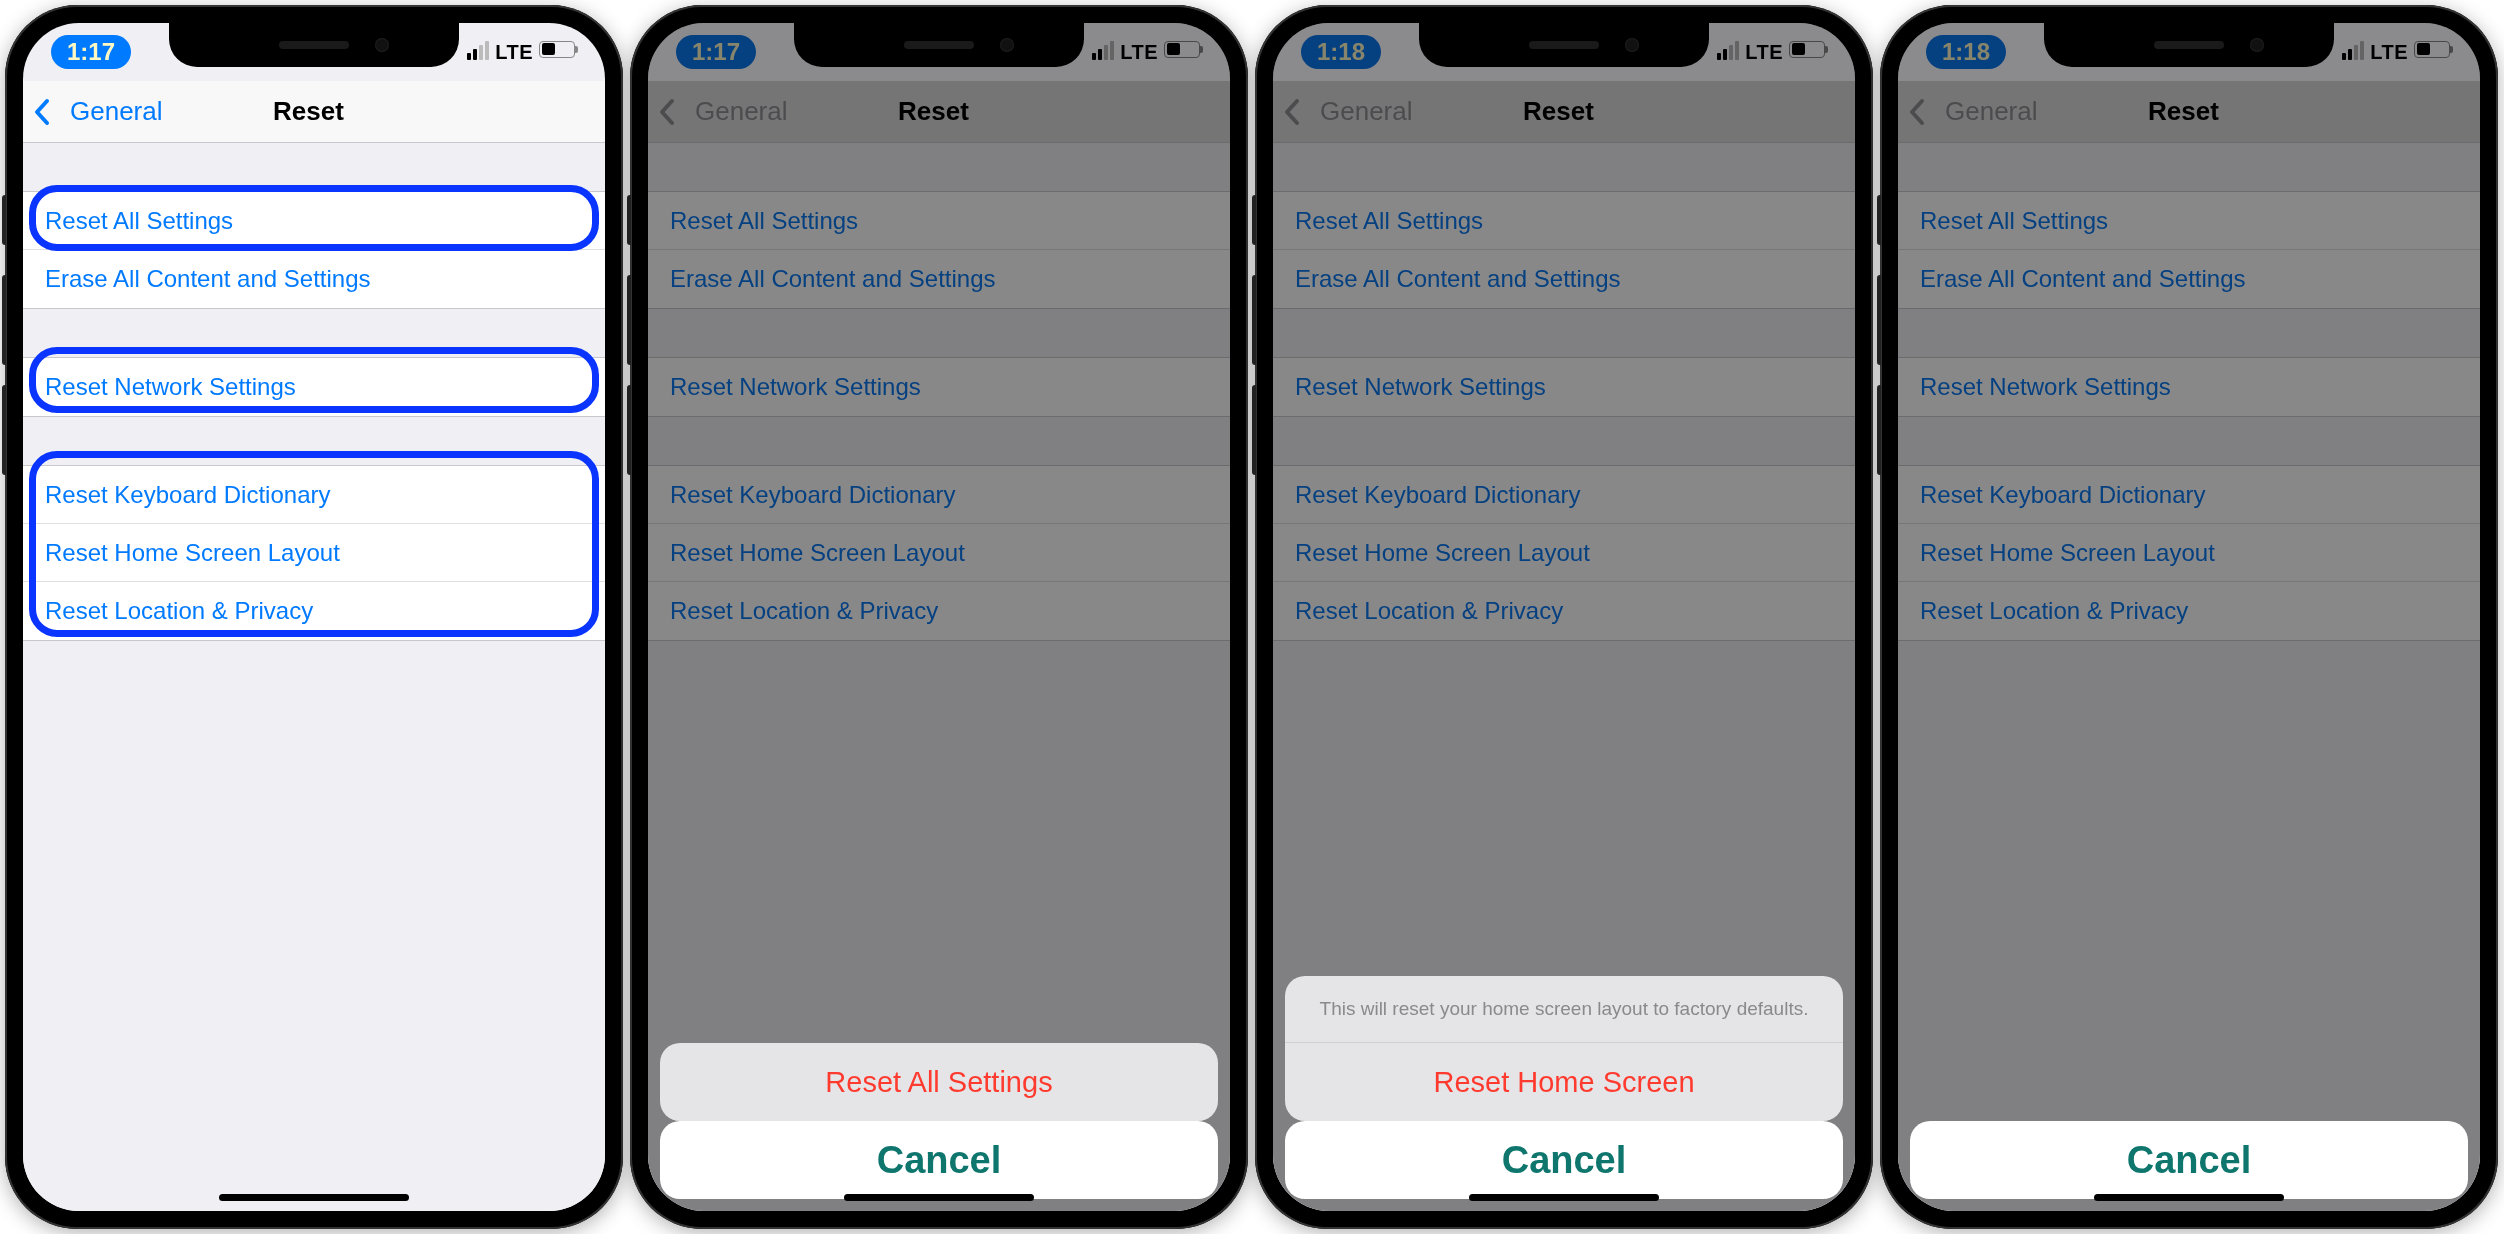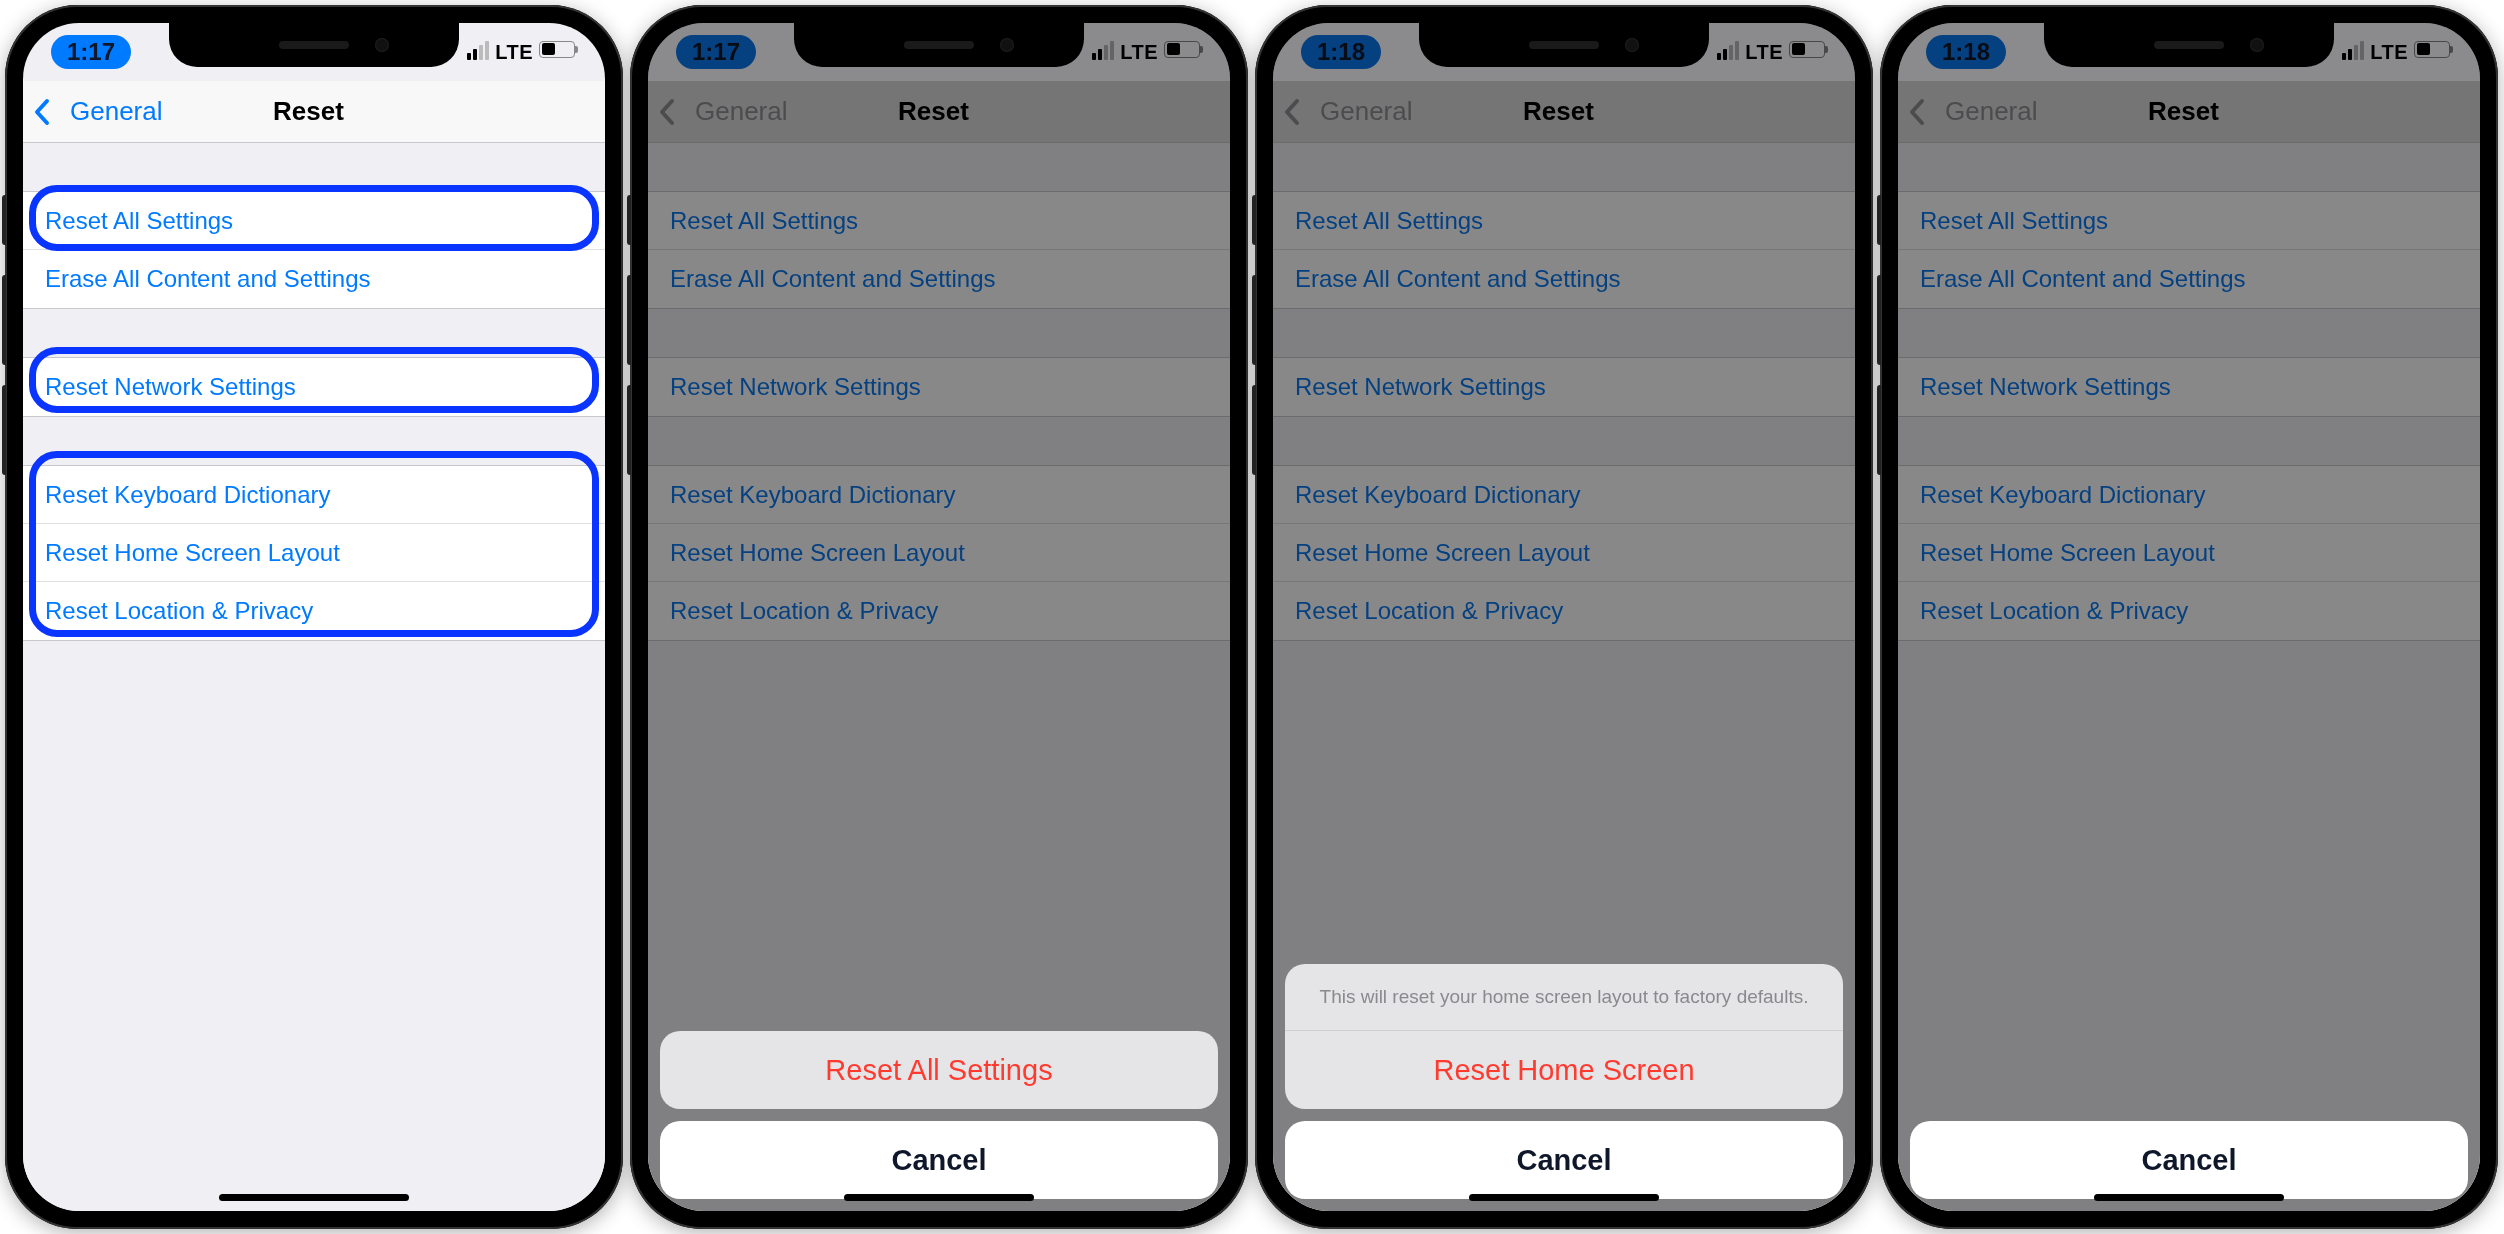--- a/index.html
+++ b/index.html
@@ -66,21 +66,21 @@
       height: 58px;
       display: flex;
       align-items: center;
       justify-content: space-between;
       padding: 0 30px 0 28px;
       position: relative;
       z-index: 50;
     }
     .time-pill {
       background: #007aff;
-      color: #0f172a;
+      color: #fef9c3;
       font-size: 24px;
       font-weight: 600;
       padding: 3px 16px;
       border-radius: 18px;
     }
     .status-icons {
       display: flex;
       align-items: flex-start;
       gap: 6px;
     }
@@ -182,28 +182,27 @@
       line-height: 1.35;
       border-bottom: 1px solid #d0d0d3;
     }
     .sheet-action {
       height: 78px;
       display: flex; align-items: center; justify-content: center;
       font-size: 29px;
       color: #ff3b30;
     }
     .sheet-cancel {
-      margin-top: 12px;
       background: #fff;
       border-radius: 20px;
       height: 78px;
       display: flex; align-items: center; justify-content: center;
-      font-size: 29px;
+      font-size: 38px;
       font-weight: 600;
-      color: #0f172a;
+      color: #0f766e;
     }
     .home-indicator {
       position: absolute;
       bottom: 10px; left: 50%; transform: translateX(-50%);
       width: 190px; height: 7px; background: #000;
       border-radius: 5px; z-index: 80;
     }
     .dimmed .home-indicator { background: #000; }
     .dimmed .nav-bar { background: #dcdcde; }
     .dimmed .back-btn { color: #8e8e93; }

